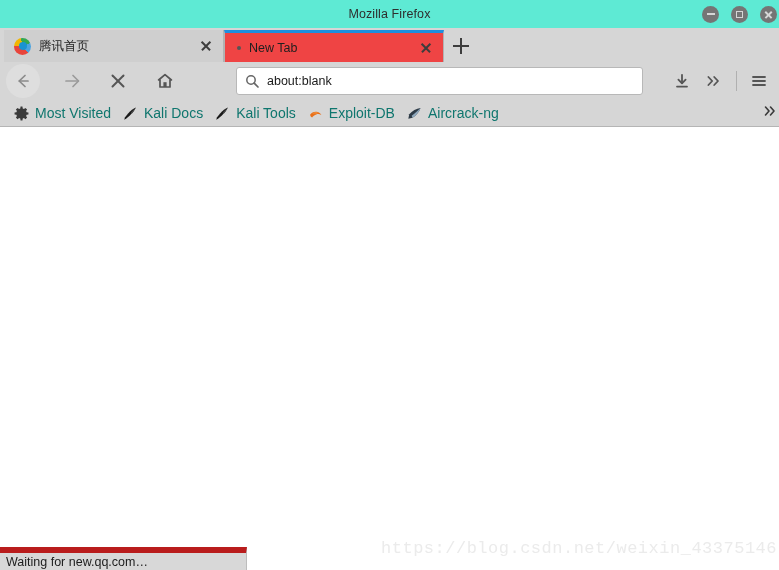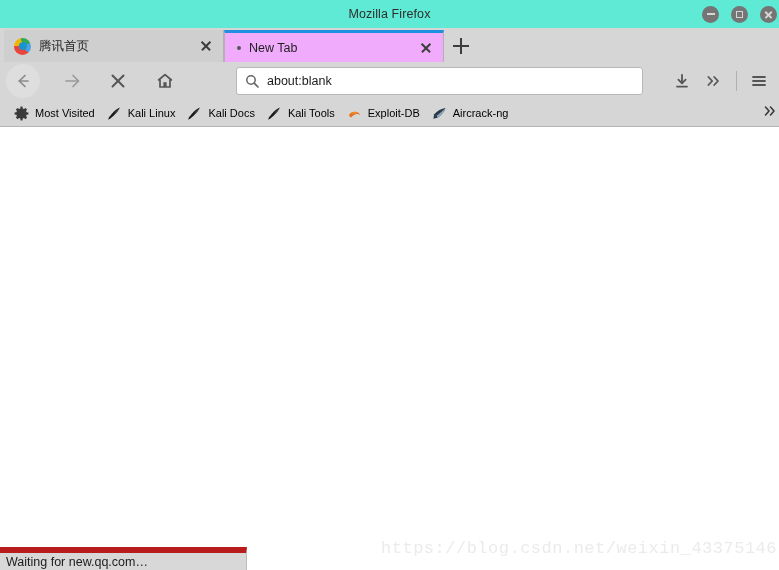--- a/index.html
+++ b/index.html
@@ -103,21 +103,21 @@
     border-left: 1px solid #b2b2b2;
     cursor: default;
   }
   .tab.inactive {
     width: 220px;
     background: #cfcfcf;
     border-left: none;
   }
   .tab.active {
     width: 220px;
-    background: #f0abfc;
+    background: #ef4444;
     border-top: 3px solid #1f8fe0;
     padding-top: 0;
   }
   .tab-favicon {
     width: 17px;
     height: 17px;
     flex: none;
     margin-right: 8px;
     position: relative;
   }
@@ -266,22 +266,22 @@
   }
   .bm-item {
     display: flex;
     align-items: center;
     height: 22px;
     padding: 0 6px;
     flex: none;
     white-space: nowrap;
   }
   .bm-label {
-    font-size: 11px;
-    color: #000000;
+    font-size: 14px;
+    color: #0f766e;
     margin-left: 6px;
   }
   .bm-icon { width: 15px; height: 15px; flex: none; position: relative; }
 
   .icon-gear { display:flex; }
   .icon-offsec {
     width: 14px; height: 14px;
     background: linear-gradient(90deg,
       #1a0d0d 0%, #1a0d0d 22%,
       #6e3030 22%, #6e3030 32%,
@@ -480,47 +480,38 @@
       <span class="bm-icon icon-gear">
         <svg width="15" height="15" viewBox="0 0 16 16">
           <path fill="#3a3a3a" d="M8 5.3a2.7 2.7 0 1 0 0 5.4 2.7 2.7 0 0 0 0-5.4zm0 4.1a1.4 1.4 0 1 1 0-2.8 1.4 1.4 0 0 1 0 2.8z"></path>
           <path fill="#3a3a3a" d="M9 0.6H7l-.3 2a5.6 5.6 0 0 0-1.3.55L3.8 2.0 2.0 3.8l1.15 1.6a5.6 5.6 0 0 0-.55 1.3l-2 .3v2l2 .3c.13.46.32.9.55 1.3L2.0 12.2l1.8 1.8 1.6-1.15c.4.23.84.42 1.3.55l.3 2h2l.3-2c.46-.13.9-.32 1.3-.55l1.6 1.15 1.8-1.8-1.15-1.6c.23-.4.42-.84.55-1.3l2-.3v-2l-2-.3a5.6 5.6 0 0 0-.55-1.3L14.0 3.8 12.2 2.0l-1.6 1.15a5.6 5.6 0 0 0-1.3-.55z"></path>
         </svg>
       </span>
       <span class="bm-label">Most Visited</span>
     </div>
 
 
+
     <div class="bm-item">
       <span class="bm-icon icon-dragon">
         <svg width="15" height="15" viewBox="0 0 16 16">
           <path fill="#1a1a1a" d="M13.6 1.6 C11.2 2.6 8.0 5.0 5.4 8.0 L2.2 12.1 1.2 14.6 3.6 13.4 7.3 10.0 C9.9 7.6 12.4 4.6 13.6 1.6 Z"></path>
           <path fill="#4a4a4a" d="M13.6 1.6 C12.0 3.2 10.0 5.2 8.4 7.0 L9.6 7.9 C11.2 5.9 12.9 3.6 13.6 1.6 Z"></path>
         </svg>
       </span>
-      <span class="bm-label">Kali Linux</span>
+      <span class="bm-label">Kali Docs</span>
     </div>
 
     <div class="bm-item">
       <span class="bm-icon icon-dragon">
         <svg width="15" height="15" viewBox="0 0 16 16">
           <path fill="#1a1a1a" d="M13.6 1.6 C11.2 2.6 8.0 5.0 5.4 8.0 L2.2 12.1 1.2 14.6 3.6 13.4 7.3 10.0 C9.9 7.6 12.4 4.6 13.6 1.6 Z"></path>
           <path fill="#4a4a4a" d="M13.6 1.6 C12.0 3.2 10.0 5.2 8.4 7.0 L9.6 7.9 C11.2 5.9 12.9 3.6 13.6 1.6 Z"></path>
         </svg>
       </span>
-      <span class="bm-label">Kali Docs</span>
-    </div>
-
-    <div class="bm-item">
-      <span class="bm-icon icon-dragon">
-        <svg width="15" height="15" viewBox="0 0 16 16">
-          <path fill="#1a1a1a" d="M13.6 1.6 C11.2 2.6 8.0 5.0 5.4 8.0 L2.2 12.1 1.2 14.6 3.6 13.4 7.3 10.0 C9.9 7.6 12.4 4.6 13.6 1.6 Z"></path>
-          <path fill="#4a4a4a" d="M13.6 1.6 C12.0 3.2 10.0 5.2 8.4 7.0 L9.6 7.9 C11.2 5.9 12.9 3.6 13.6 1.6 Z"></path>
-        </svg>
-      </span>
       <span class="bm-label">Kali Tools</span>
     </div>
 
     <div class="bm-item">
       <span class="bm-icon icon-exploit">
         <svg width="15" height="15" viewBox="0 0 16 16">
           <path fill="#e8701a" d="M2.2 9.2 C4.0 6.6 7.2 5.4 10.4 6.4 C12.2 7.0 13.6 8.2 14.2 9.6 C12.6 8.6 10.6 8.4 8.8 9.0 C7.0 9.6 5.4 10.9 4.4 12.2 C3.2 11.6 2.4 10.5 2.2 9.2 Z"></path>
           <path fill="#f2913f" d="M5.0 7.6 C6.8 6.6 9.0 6.5 10.8 7.3 L9.6 8.3 C8.2 7.8 6.5 7.8 5.0 8.4 Z"></path>
         </svg>
       </span>

